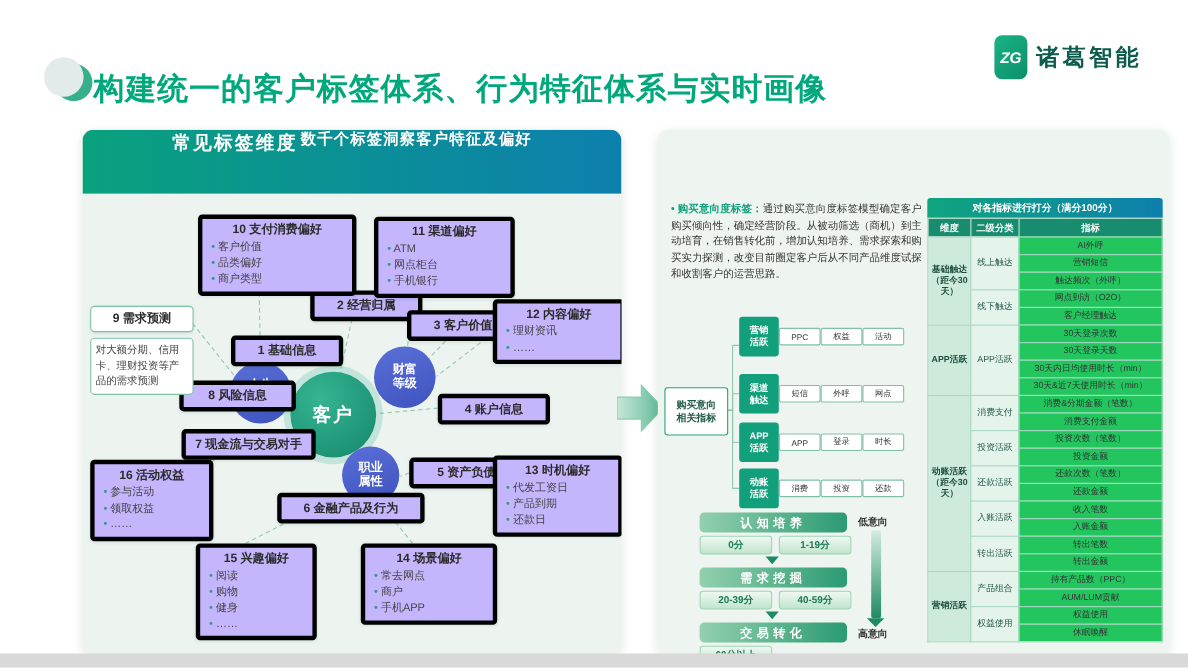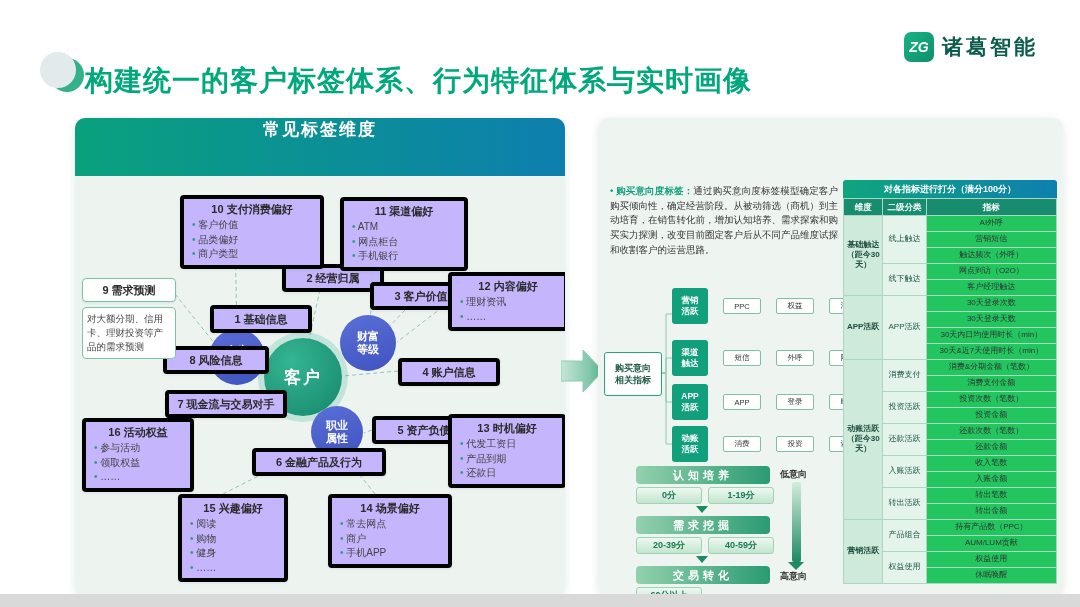--- a/index.html
+++ b/index.html
@@ -3,21 +3,21 @@
 <meta charset="utf-8">
 <style>
   html,body{margin:0;padding:0;background:#f2f3f3;}
   .slide{position:relative;width:1080px;height:607px;background:#ffffff;overflow:hidden;
          font-family:"Liberation Sans","DejaVu Sans",sans-serif;color:#333;}
   
   .deco-circle-green{position:absolute;left:50px;top:58px;width:34px;height:34px;border-radius:50%;background:#35b08a;}
   .deco-circle-gray{position:absolute;left:40px;top:52px;width:36px;height:36px;border-radius:50%;background:#e2eaec;}
   .page-title{position:absolute;left:85px;top:62px;font-size:28px;font-weight:bold;color:#00a87c;letter-spacing:1px;}
   .logo{position:absolute;right:42px;top:32px;display:flex;align-items:center;gap:8px;}
-  .logo-mark{width:30px;height:30px;border-radius:7px;background:linear-gradient(135deg,#1ab386,#0c8f6a);
+  .logo-mark{width:30px;height:40px;border-radius:7px;background:linear-gradient(135deg,#1ab386,#0c8f6a);
              color:#fff;font-weight:bold;font-style:italic;font-size:14px;display:flex;align-items:center;justify-content:center;text-align:center;}
   .logo-name{font-size:21px;font-weight:bold;color:#0d5d4e;letter-spacing:3px;}
   
   .panel{position:absolute;top:118px;height:478px;border-radius:10px;overflow:hidden;
          box-shadow:0 2px 10px rgba(20,80,60,.12);}
   .panel-left{left:75px;width:490px;background:#edf4f0;}
   .panel-right{left:598px;width:465px;background:#eef5f1;}
   .panel-head{height:58px;background:linear-gradient(90deg,#09a17d,#0d7fae);color:#fff;text-align:center;
               display:flex;flex-direction:row;justify-content:center;gap:3px;}
   .panel-head .h1{font-size:17px;font-weight:bold;letter-spacing:2px;}
@@ -63,21 +63,21 @@
   .mid-arrow{position:absolute;left:561px;top:348px;}
   
   .desc{position:absolute;left:12px;top:66px;width:228px;font-size:9.5px;line-height:1.55;color:#333;text-align:justify;}
   .desc-bullet{color:#13a07c;font-weight:bold;}
   .desc-lead{color:#13a07c;font-weight:bold;}
   .pre{white-space:pre-line;}
   .flow{position:absolute;left:2px;top:170px;width:240px;height:180px;}
   .flow-source{position:absolute;left:4px;top:64px;width:56px;height:42px;background:#fff;border:1px solid #2aa27e;
                border-radius:3px;display:flex;align-items:center;justify-content:center;text-align:center;
                font-size:9px;font-weight:bold;color:#215a49;line-height:1.35;}
-  .flow-row{position:absolute;left:72px;display:flex;align-items:center;gap:15px;}
+  .flow-row{position:absolute;left:72px;display:flex;align-items:center;gap:0;}
   .flow-row:nth-of-type(1){top:8px;}
   .flow-row:nth-of-type(2){top:52px;}
   .flow-row:nth-of-type(3){top:96px;}
   .flow-row:nth-of-type(4){top:138px;}
   .flow-cat{width:36px;height:36px;background:#12a07c;border-radius:3px;color:#fff;font-size:8.5px;font-weight:bold;
             display:flex;align-items:center;justify-content:center;text-align:center;line-height:1.25;white-space:pre-line;}
   .flow-box{width:36px;height:14px;background:#fff;border:1px solid #7fc0a6;border-radius:2px;font-size:7.5px;
             color:#333;display:flex;align-items:center;justify-content:center;}
   .stages{position:absolute;left:30px;top:348px;width:160px;}
   .stage-bar{width:134px;height:18px;margin-left:8px;border-radius:4px;background:linear-gradient(90deg,#93d0ae,#2b9b72);
@@ -119,20 +119,21 @@
   <div class="page-title">构建统一的客户标签体系、行为特征体系与实时画像</div>
 
   <div class="logo">
     <div class="logo-mark">ZG</div>
     <div class="logo-name">诸葛智能</div>
   </div>
 
   <div class="panel panel-left">
     <div class="panel-head">
       <div class="h1">常见标签维度</div>
+      <div class="h2">数千个标签洞察客户特征及偏好</div>
     </div>
 
     <svg class="connector-svg" width="490" height="478">
       <g stroke="#93c6b2" stroke-width="1" stroke-dasharray="4 3" fill="none">
         <line x1="160" y1="120" x2="162" y2="212"></line>
         <line x1="305" y1="130" x2="295" y2="200"></line>
         <line x1="245" y1="172" x2="233" y2="226"></line>
         <line x1="330" y1="192" x2="292" y2="232"></line>
         <line x1="373" y1="185" x2="322" y2="224"></line>
         <line x1="100" y1="176" x2="140" y2="226"></line>

